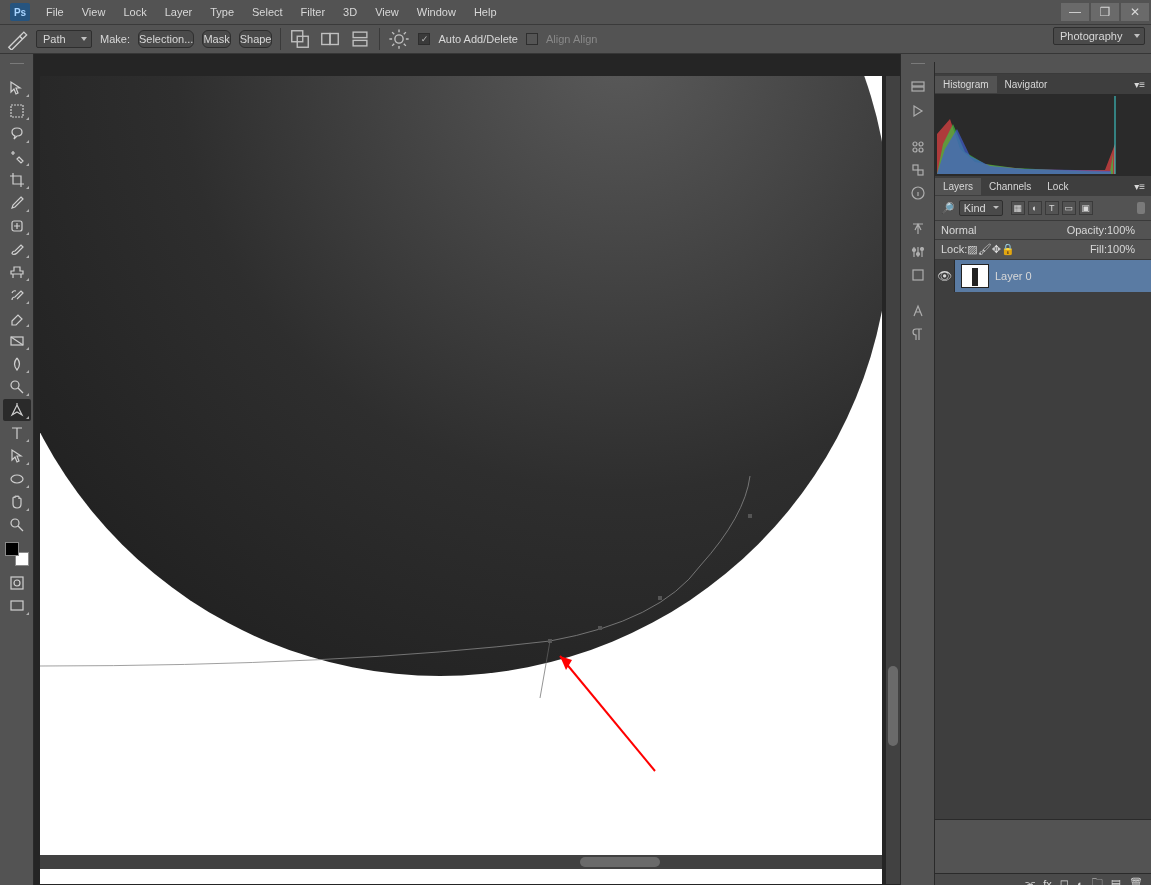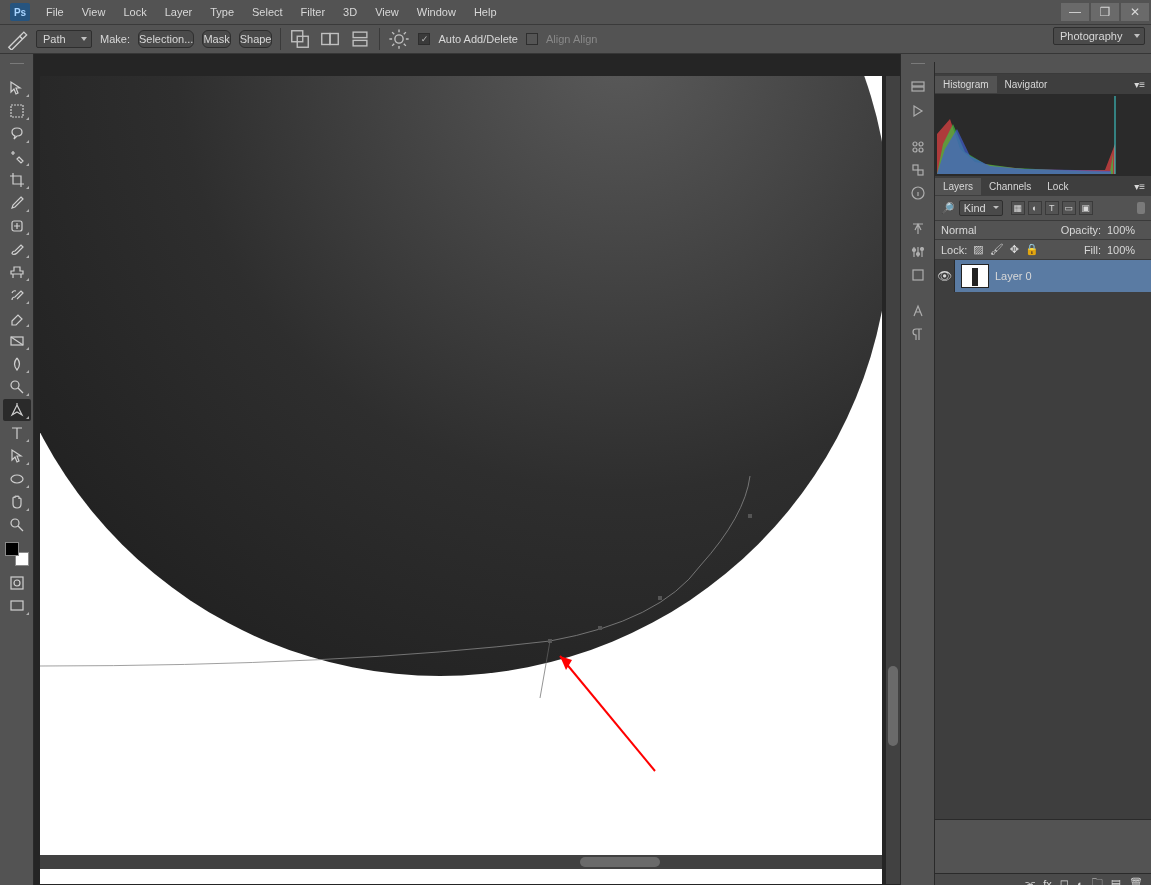--- a/index.html
+++ b/index.html
@@ -43,21 +43,21 @@
 .hist-tabs,.layer-tabs{height:20px;display:flex;align-items:center;background:#3e3e3e}
 .ptab{padding:3px 8px;font-size:10px;cursor:default}
 .ptab.active{background:#535353}
 .pmenu{margin-left:auto;padding:0 6px;font-size:10px}
 .hist-body{height:82px;background:#2a2a2a;position:relative;overflow:hidden;border-bottom:1px solid #2a2a2a}
 .layer-opts{padding:4px 6px;display:flex;align-items:center;gap:4px;border-bottom:1px solid #3a3a3a;font-size:10px}
 .layer-opts .small-dd{background:#4a4a4a;border:1px solid #2e2e2e;padding:1px 14px 1px 4px;position:relative;border-radius:2px;height:16px;display:flex;align-items:center}
 .layer-opts .small-dd:after{content:"";position:absolute;right:3px;top:5px;border-left:3px solid transparent;border-right:3px solid transparent;border-top:3px solid #c0c0c0}
 .layer-filter-icons{display:flex;gap:3px;margin-left:4px}
 .layer-filter-icons span{width:14px;height:14px;border:1px solid #3a3a3a;display:flex;align-items:center;justify-content:center;font-size:9px}
-.blend-row,.lock-row{padding:3px 6px;display:flex;align-items:flex-end;gap:6px;font-size:10px;border-bottom:1px solid #3a3a3a}
+.blend-row,.lock-row{padding:3px 6px;display:flex;align-items:flex-start;font-size:10px;border-bottom:1px solid #3a3a3a}
 .layer-list{background:#3e3e3e;height:560px;border-bottom:1px solid #2a2a2a}
 .layer-row{height:32px;display:flex;align-items:center;background:#5a7ba3}
 .layer-eye{width:20px;height:32px;display:flex;align-items:center;justify-content:center;background:#3e3e3e;border-right:1px solid #2a2a2a;font-size:12px}
 .layer-thumb{width:28px;height:24px;background:#fff;margin:0 6px;border:1px solid #222;position:relative}
 .layer-thumb:after{content:"";position:absolute;left:10px;top:3px;width:6px;height:18px;background:#222}
 .panel-footer{position:absolute;bottom:0;left:0;right:0;height:20px;background:#4a4a4a;display:flex;align-items:center;justify-content:flex-end;gap:8px;padding:0 8px;font-size:11px;border-top:1px solid #2a2a2a;color:#999}
 .scrollbar-h{position:absolute;bottom:16px;left:6px;width:842px;height:14px;background:#414141}
 .scroll-thumb-h{position:absolute;left:540px;width:80px;top:2px;height:10px;background:#6a6a6a;border-radius:5px}
 .scrollbar-v{position:absolute;right:0;top:22px;width:14px;height:808px;background:#414141}
 .scroll-thumb-v{position:absolute;top:590px;height:80px;left:2px;width:10px;background:#6a6a6a;border-radius:5px}

